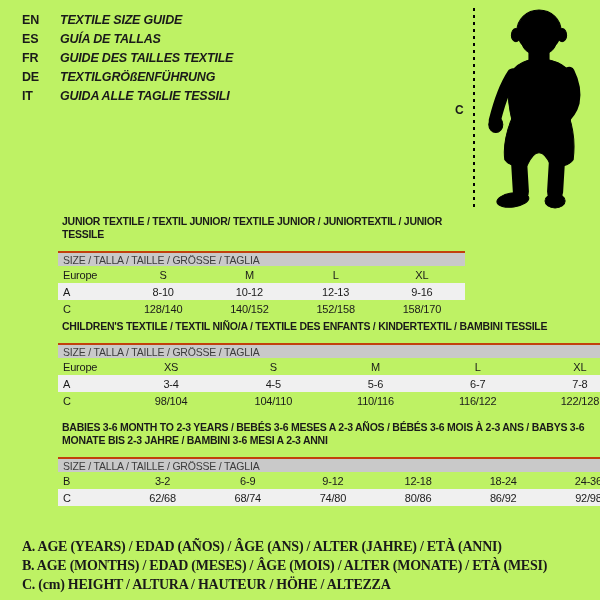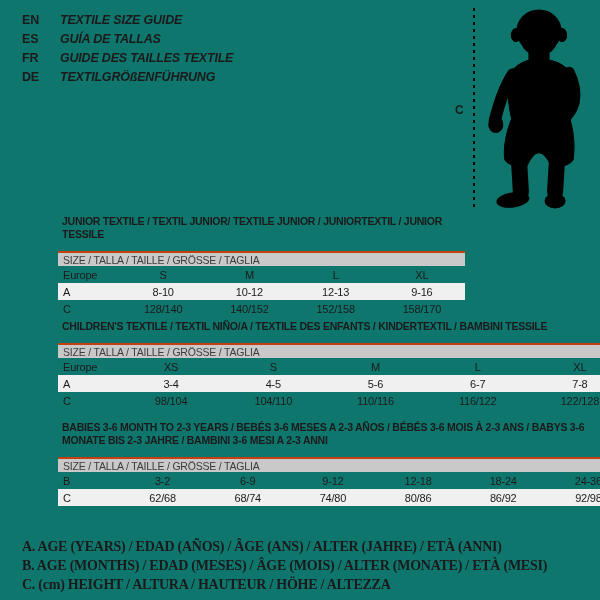--- a/index.html
+++ b/index.html
@@ -1,18 +1,18 @@
 <!DOCTYPE html>
 <html><head>
 <meta charset="utf-8">
 <style>
   * { margin:0; padding:0; box-sizing:border-box; }
   body { background:#fff; font-family:"Liberation Sans", sans-serif; color:#1a1a1a; }
   .canvas {
-    position:relative; width:600px; height:600px; background:#0f766e; overflow:hidden;
+    position:relative; width:600px; height:600px; background:#bef264; overflow:hidden;
   }
 
   
   .lang-block { position:absolute; left:22px; top:11px; }
   .lang-row { display:flex; line-height:19px; font-size:12.5px; font-weight:bold; letter-spacing:-0.2px; }
   .lang-code { width:38px; flex:0 0 38px; }
   .lang-title { white-space:nowrap;font-style:italic; }
 
   
   .measure-line {
@@ -63,20 +63,24 @@
       <span class="lang-code">ES</span>
       <span class="lang-title">GUÍA DE TALLAS</span>
     </div>
     <div class="lang-row">
       <span class="lang-code">FR</span>
       <span class="lang-title">GUIDE DES TAILLES TEXTILE</span>
     </div>
     <div class="lang-row">
       <span class="lang-code">DE</span>
       <span class="lang-title">TEXTILGRÖßENFÜHRUNG</span>
+    </div>
+    <div class="lang-row">
+      <span class="lang-code">IT</span>
+      <span class="lang-title">GUIDA ALLE TAGLIE TESSILI</span>
     </div>
   </div>
 
   <div class="measure-line"></div>
   <div class="measure-label">C</div>
 
   <svg class="baby-figure" viewBox="0 0 104 202" aria-hidden="true">
     <g fill="#000" stroke="#000">
       <ellipse cx="51" cy="23" rx="22" ry="21"></ellipse>
       <ellipse cx="28" cy="27" rx="4.5" ry="6.5"></ellipse>

